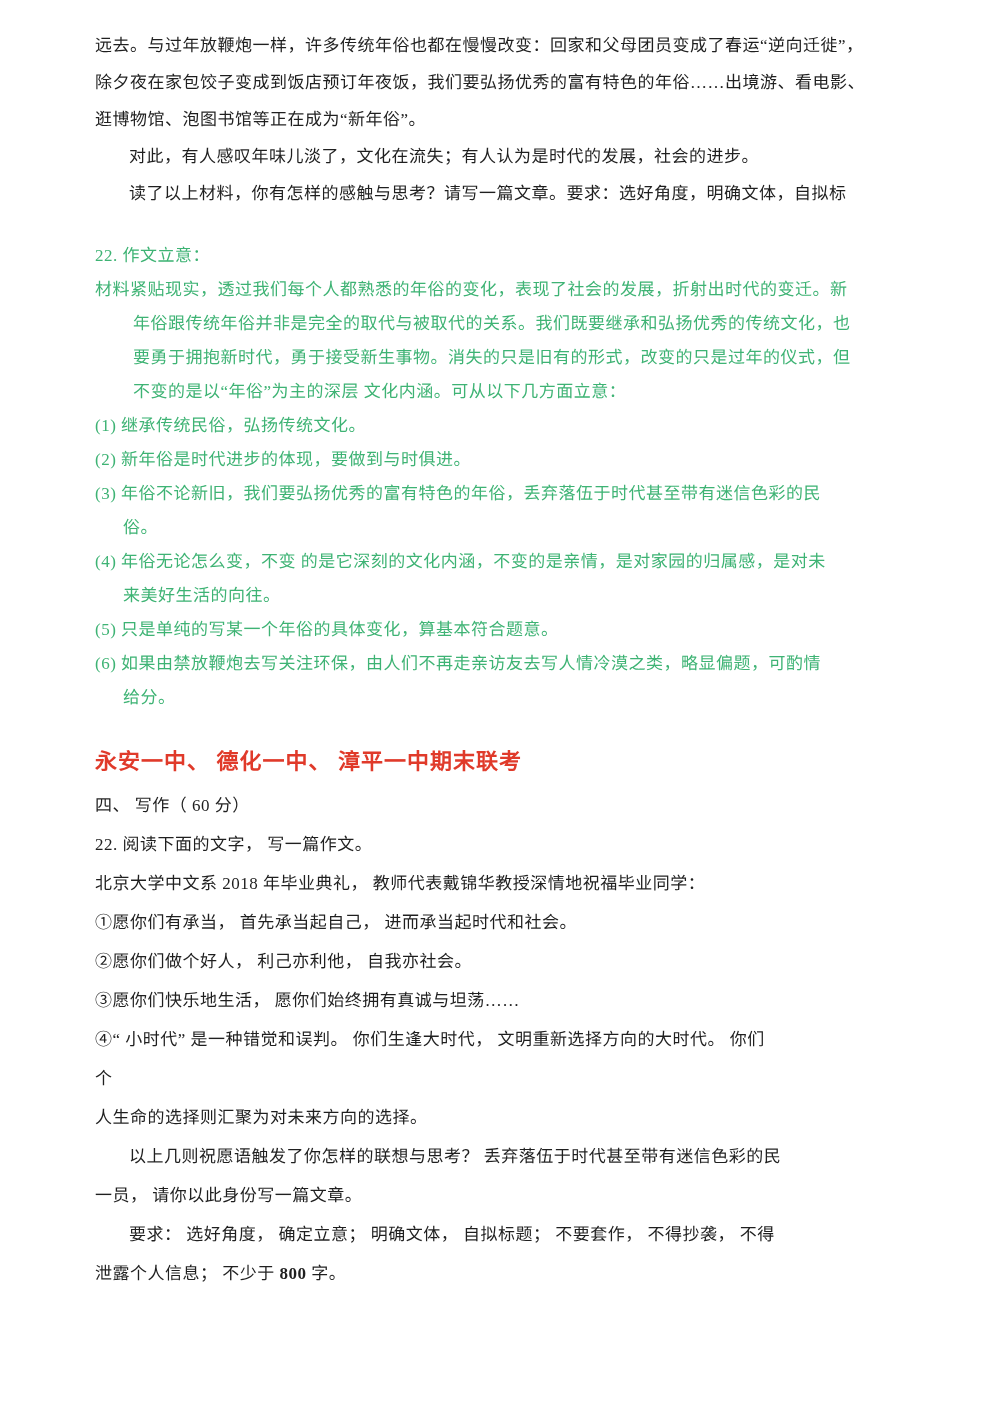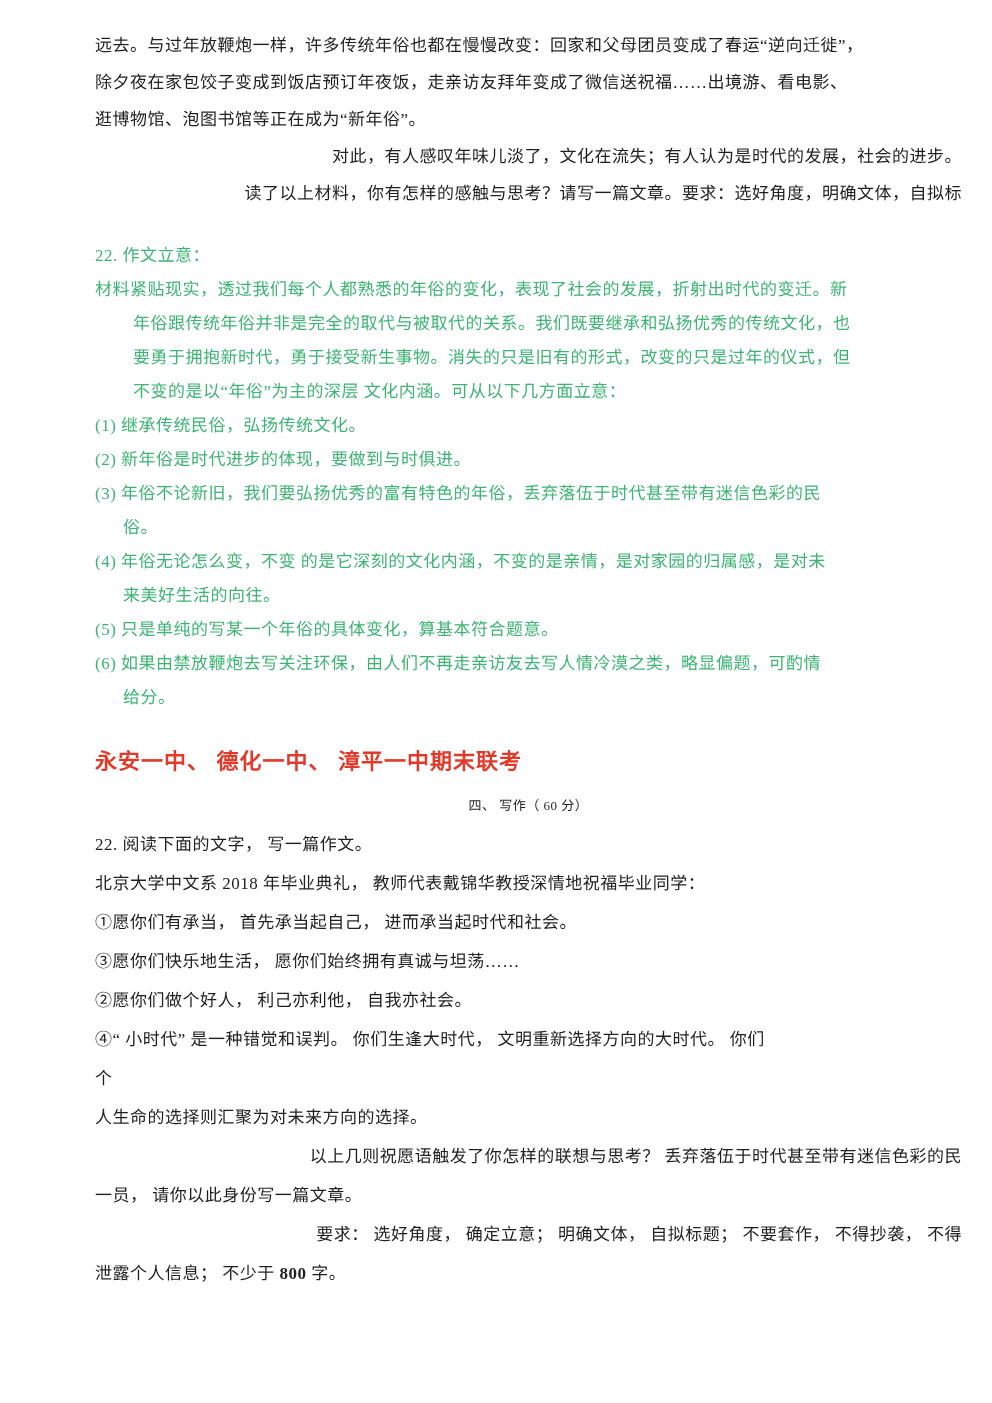--- a/index.html
+++ b/index.html
@@ -41,39 +41,38 @@
     display:block;
     color:var(--c-red);
     font-weight:bold;
     font-size:22px;
     line-height:34px;
     letter-spacing:1px;
     margin-top:30px;
   }
   .section-title{
     display:block;
-    font-size:13px;
+    font-size:17px;
     line-height:39px;
     letter-spacing:0.5px;
     margin-top:7px;
-    text-align:center;
   }
-  .ind2{text-indent:2em;text-align:right;}
+  .ind2{text-indent:2em;}
   .hangA{margin-left:38px;}
   .hangB{margin-left:28px;}
   .b{font-weight:bold;}
 </style>
 </head>
 <body>
 
 <div class="page">
 
   <section class="sec-material">
     <span class="ln">远去。与过年放鞭炮一样，许多传统年俗也都在慢慢改变：回家和父母团员变成了春运“逆向迁徙”，</span>
-    <span class="ln">除夕夜在家包饺子变成到饭店预订年夜饭，走亲访友拜年变成了微信送祝福……出境游、看电影、</span>
+    <span class="ln">除夕夜在家包饺子变成到饭店预订年夜饭，我们要弘扬优秀的富有特色的年俗……出境游、看电影、</span>
     <span class="ln">逛博物馆、泡图书馆等正在成为“新年俗”。</span>
     <span class="ln ind2">对此，有人感叹年味儿淡了，文化在流失；有人认为是时代的发展，社会的进步。</span>
     <span class="ln ind2">读了以上材料，你有怎样的感触与思考？请写一篇文章。要求：选好角度，明确文体，自拟标</span>
   </section>
 
   <section class="sec-analysis">
     <span class="ln">22. 作文立意：</span>
     <span class="ln">材料紧贴现实，透过我们每个人都熟悉的年俗的变化，表现了社会的发展，折射出时代的变迁。新</span>
     <span class="ln hangA">年俗跟传统年俗并非是完全的取代与被取代的关系。我们既要继承和弘扬优秀的传统文化，也</span>
     <span class="ln hangA">要勇于拥抱新时代，勇于接受新生事物。消失的只是旧有的形式，改变的只是过年的仪式，但</span>
@@ -89,22 +88,22 @@
     <span class="ln hangB">给分。</span>
   </section>
 
   <section class="sec-exam">
     <span class="exam-heading">永安一中、 德化一中、 漳平一中期末联考</span>
     <span class="section-title">四、 写作（ 60 分）</span>
 
     <span class="ln">22. 阅读下面的文字， 写一篇作文。</span>
     <span class="ln">北京大学中文系 2018 年毕业典礼， 教师代表戴锦华教授深情地祝福毕业同学：</span>
     <span class="ln">①愿你们有承当， 首先承当起自己， 进而承当起时代和社会。</span>
+    <span class="ln">②愿你们做个好人， 利己亦利他， 自我亦社会。</span>
     <span class="ln">③愿你们快乐地生活， 愿你们始终拥有真诚与坦荡……</span>
-    <span class="ln">②愿你们做个好人， 利己亦利他， 自我亦社会。</span>
     <span class="ln">④“ 小时代” 是一种错觉和误判。 你们生逢大时代， 文明重新选择方向的大时代。 你们</span>
     <span class="ln">个</span>
     <span class="ln">人生命的选择则汇聚为对未来方向的选择。</span>
     <span class="ln ind2">以上几则祝愿语触发了你怎样的联想与思考？ 丢弃落伍于时代甚至带有迷信色彩的民</span>
     <span class="ln">一员， 请你以此身份写一篇文章。</span>
     <span class="ln ind2">要求： 选好角度， 确定立意； 明确文体， 自拟标题； 不要套作， 不得抄袭， 不得</span>
     <span class="ln"><span>泄露个人信息； 不少于 </span><span class="b">800</span><span> 字。</span></span>
   </section>
 
 </div>

